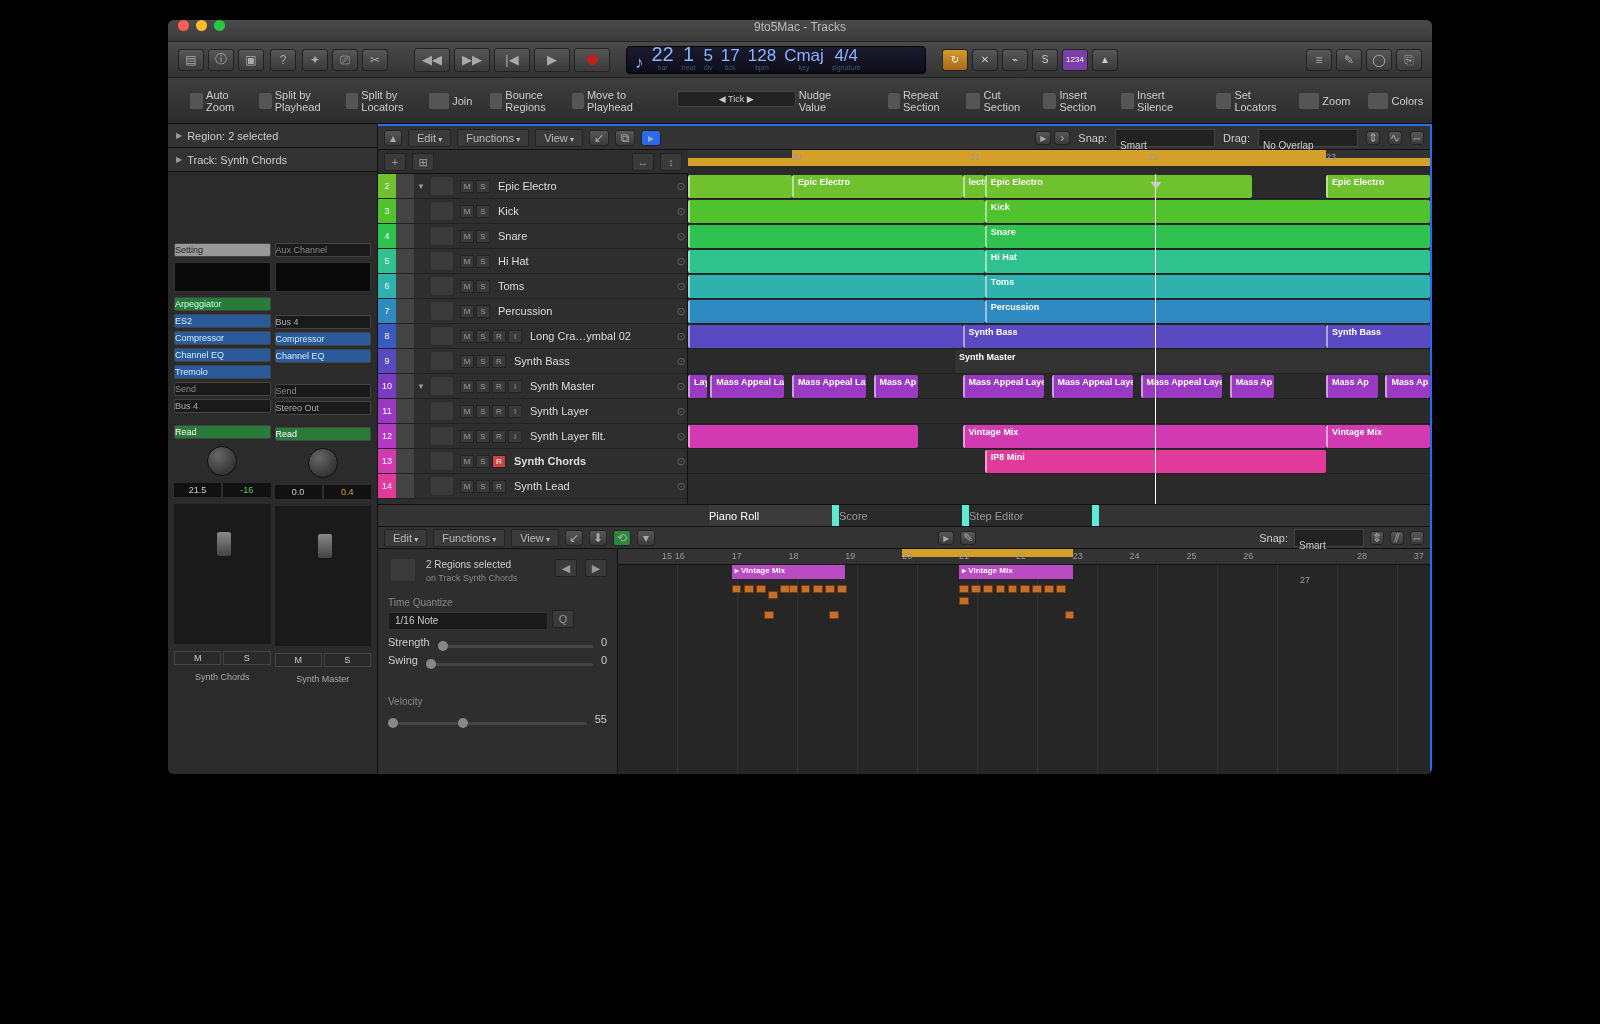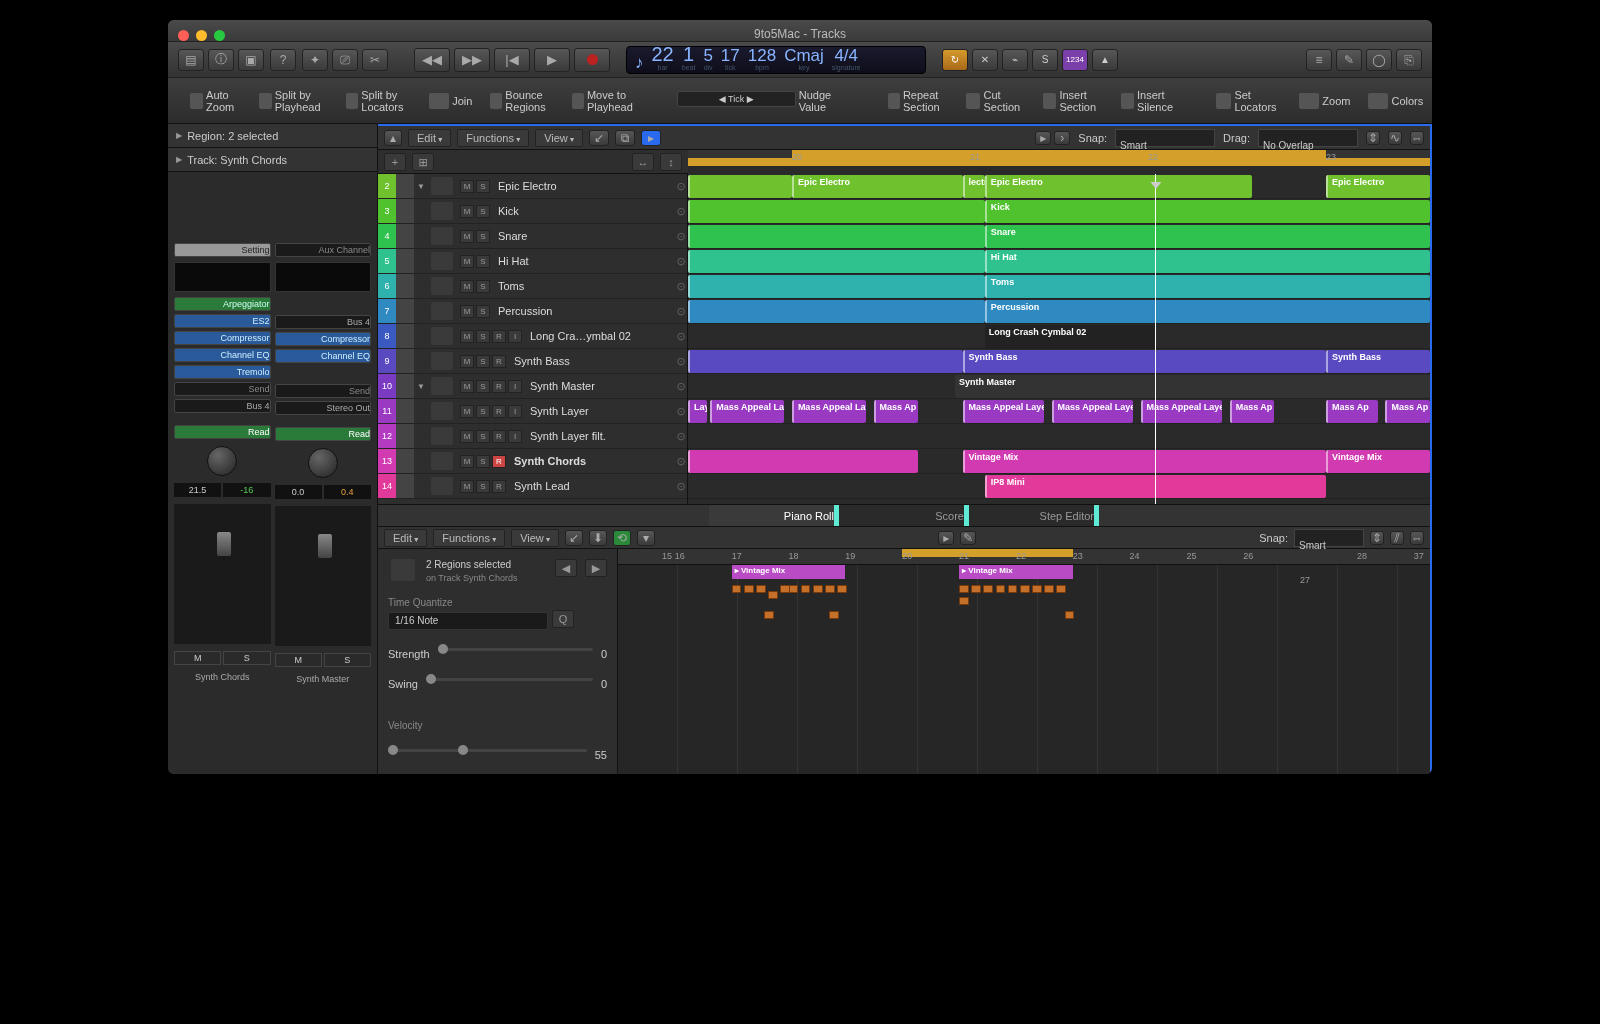--- a/index.html
+++ b/index.html
@@ -1,18 +1,18 @@
 <!DOCTYPE html>
 <html><head>
 <meta charset="utf-8">
 <style>
 *{box-sizing:border-box;margin:0;padding:0;font-family:"Helvetica Neue",Arial,sans-serif;font-size:11px;color:#ccc;user-select:none}
 body{background:#000;display:flex;align-items:flex-start;justify-content:center;padding-top:20px}
 .window{width:1264px;background:#383838;border-radius:6px;overflow:hidden;box-shadow:0 10px 40px rgba(0,0,0,.6)}
-.titlebar{height:22px;background:linear-gradient(#4a4a4a,#3a3a3a);display:flex;align-items:flex-end;position:relative;border-bottom:1px solid #222}
+.titlebar{height:22px;background:linear-gradient(#4a4a4a,#3a3a3a);display:flex;align-items:flex-start;position:relative;border-bottom:1px solid #222}
 .traffic{display:flex;gap:7px;padding-left:10px}
 .tl{width:11px;height:11px;border-radius:50%}
 .tl.r{background:#ff5f57}.tl.y{background:#ffbd2e}.tl.g{background:#28c940}
 .title{position:absolute;left:0;right:0;text-align:center;font-size:12px;color:#bbb}
 .toolbar{height:36px;background:linear-gradient(#4a4a4a,#333);display:flex;align-items:center;padding:0 10px;gap:6px;border-bottom:1px solid #222}
 .tbtn{width:26px;height:22px;background:linear-gradient(#575757,#3a3a3a);border:1px solid #222;border-radius:3px;display:flex;align-items:center;justify-content:center;font-size:12px;color:#aaa}
 .tgrp{display:flex;gap:4px}
 .transport{display:flex;gap:4px;margin-left:20px}
 .trbtn{width:36px;height:24px;background:linear-gradient(#575757,#3a3a3a);border:1px solid #222;border-radius:3px;display:flex;align-items:center;justify-content:center;color:#aaa;font-size:13px}
 .trbtn.rec .dot{width:11px;height:11px;border-radius:50%;background:#b22}
@@ -30,21 +30,21 @@
 .ibitem{display:flex;flex-direction:row;align-items:center;gap:3px;color:#888;font-size:9px}
 .ibitem .ico{width:20px;height:16px;background:#555;border-radius:2px}
 .nudge{width:140px;height:16px;background:#222;border:1px solid #444;border-radius:3px;display:flex;align-items:center;justify-content:center;font-size:9px;margin-bottom:3px}
 .ibitem.nudgew{align-items:center}
 .main{display:flex;height:650px}
 .inspector{width:210px;background:#2b2b2b;border-right:1px solid #111;display:flex;flex-direction:column}
 .insphdr{height:24px;background:#333;border-bottom:1px solid #111;display:flex;align-items:center;padding:0 8px;font-size:11px;color:#ccc}
 .insphdr::before{content:"▶";font-size:8px;margin-right:5px;color:#999}
 .chanstrip{flex:1;display:flex;gap:4px;padding:8px 6px}
 .strip{flex:1;display:flex;flex-direction:column;gap:3px;font-size:9px}
-.slot{height:14px;background:#1a1a1a;border:1px solid #444;border-radius:2px;text-align:right;line-height:13px;font-size:9px;color:#aaa}
+.slot{height:14px;background:#1a1a1a;border:1px solid #444;border-radius:2px;text-align:left;line-height:13px;font-size:9px;color:#aaa}
 .slot.setting{background:#999;color:#222}
 .slot.green{background:#2a7a3a;color:#cfe}
 .slot.blue{background:#2a5a9a;color:#cef}
 .slot.aux{color:#888}
 .thumby{height:30px;background:#0a0a0a;border:1px solid #333;margin:2px 0}
 .knob{width:30px;height:30px;border-radius:50%;background:radial-gradient(circle at 35% 30%,#666,#222);margin:4px auto;border:1px solid #111}
 .numrow{display:flex;gap:2px}
 .numbx{flex:1;height:14px;background:#111;font-size:9px;text-align:center;line-height:14px}
 .numbx.org{color:#e9a13a}
 .numbx.grn{color:#5c5}
@@ -78,30 +78,30 @@
 .ruler{height:16px;background:#333;position:relative;border-bottom:1px solid #111}
 .rmark{position:absolute;top:2px;font-size:9px;color:#999}
 .cycle-region{position:absolute;top:0;height:8px;background:#d4a02a}
 .cyclethin{position:absolute;top:8px;height:8px;background:#d4a02a}
 .rrow{height:25px;position:relative;border-bottom:1px solid #222}
 .region{position:absolute;top:1px;height:23px;border-radius:2px;padding:2px 4px;font-size:9px;color:#fff;font-weight:700;overflow:hidden;white-space:nowrap}
 .playhead{position:absolute;top:0;bottom:0;width:1px;background:#fff;z-index:5}
 .playhead::before{content:"";position:absolute;top:8px;left:-5px;width:11px;height:7px;background:#ccc;clip-path:polygon(0 0,100% 0,50% 100%)}
 .editor{height:270px;background:#2a2a2a;border-top:1px solid #111;display:flex;flex-direction:column}
 .edtabs{height:22px;background:#333;display:flex;justify-content:center;border-bottom:1px solid #111}
-.edtab{width:130px;text-align:right;line-height:22px;font-size:11px;color:#999;background:#2a2a2a;border-right:5px solid #5eead4}
+.edtab{width:130px;text-align:left;line-height:22px;font-size:11px;color:#999;background:#2a2a2a;border-right:7px solid #5eead4}
 .edtab.active{background:#3a3a3a;color:#fff}
 .edtools{height:22px;background:#333;display:flex;align-items:center;padding:0 6px;gap:6px;border-bottom:1px solid #111}
 .edmain{flex:1;display:flex}
 .edside{width:240px;background:#2e2e2e;padding:10px;border-right:1px solid #111}
 .edinfo{font-size:10px;color:#ccc;margin-bottom:3px}
 .edsub{font-size:9px;color:#888}
 .qlabel{font-size:10px;color:#888;margin-top:14px}
 .qsel{width:160px;height:18px;background:#1a1a1a;border:1px solid #333;font-size:10px;line-height:16px;padding:0 6px;margin-top:4px;display:inline-block}
-.qrow{display:flex;align-items:flex-start;gap:8px;margin-top:18px;font-size:10px;color:#888}
+.qrow{display:flex;align-items:flex-end;gap:8px;margin-top:6px;font-size:10px;color:#888}
 .qslider{flex:1;height:3px;background:#444;border-radius:2px;position:relative}
 .qslider::after{content:"";position:absolute;left:0;top:-4px;width:10px;height:10px;background:#888;border-radius:50%}
 .piano{width:30px;background:repeating-linear-gradient(#fff 0 14px,#222 14px 15px);position:relative}
 .blackkey{position:absolute;left:0;width:18px;height:8px;background:#111}
 .proll{flex:1;position:relative;background:#262626;background-image:repeating-linear-gradient(90deg,transparent 0 59px,#333 59px 60px)}
 .pruler{height:16px;background:#333;border-bottom:1px solid #111;position:relative}
 .pmark{position:absolute;top:2px;font-size:9px;color:#999}
 .pcycle{position:absolute;top:0;height:8px;background:#d4a02a}
 .pregion{position:absolute;top:16px;height:14px;background:#b94bc4;font-size:8px;color:#fff;padding:1px 3px;font-weight:700}
 .note{position:absolute;height:8px;background:#c4702a;border:1px solid #7a3a0a;border-radius:1px}
@@ -541,23 +541,20 @@
               <div class="region" style="left: 0%; width: 40%; background: rgb(47, 194, 142); border-left: 2px solid rgba(255, 255, 255, 0.5);"></div>
               <div class="region" style="left: 40%; width: 60%; background: rgb(47, 194, 142); border-left: 2px solid rgba(255, 255, 255, 0.5);">Hi Hat</div>
             </div>
             <div class="rrow">
               <div class="region" style="left: 0%; width: 40%; background: rgb(47, 178, 174); border-left: 2px solid rgba(255, 255, 255, 0.5);"></div>
               <div class="region" style="left: 40%; width: 60%; background: rgb(47, 178, 174); border-left: 2px solid rgba(255, 255, 255, 0.5);">Toms</div>
             </div>
             <div class="rrow">
               <div class="region" style="left: 0%; width: 40%; background: rgb(47, 138, 194); border-left: 2px solid rgba(255, 255, 255, 0.5);"></div>
               <div class="region" style="left: 40%; width: 60%; background: rgb(47, 138, 194); border-left: 2px solid rgba(255, 255, 255, 0.5);">Percussion</div>
-            </div>
-            <div class="rrow">
-              <div class="region" style="left: 40%; width: 23%; background: rgb(34, 34, 34);">Long Crash Cymbal 02</div>
             </div>
             <div class="rrow">
               <div class="region" style="left: 0%; width: 37%; background: rgb(90, 74, 194); border-left: 2px solid rgba(255, 255, 255, 0.5);"></div>
               <div class="region" style="left: 37%; width: 49%; background: rgb(90, 74, 194); border-left: 2px solid rgba(255, 255, 255, 0.5);">Synth Bass</div>
               <div class="region" style="left: 86%; width: 14%; background: rgb(90, 74, 194); border-left: 2px solid rgba(255, 255, 255, 0.5);">Synth Bass</div>
             </div>
             <div class="rrow">
               <div class="region" style="left: 36%; width: 64%; background: rgb(51, 51, 51);">Synth Master</div>
             </div>
             <div class="rrow">

